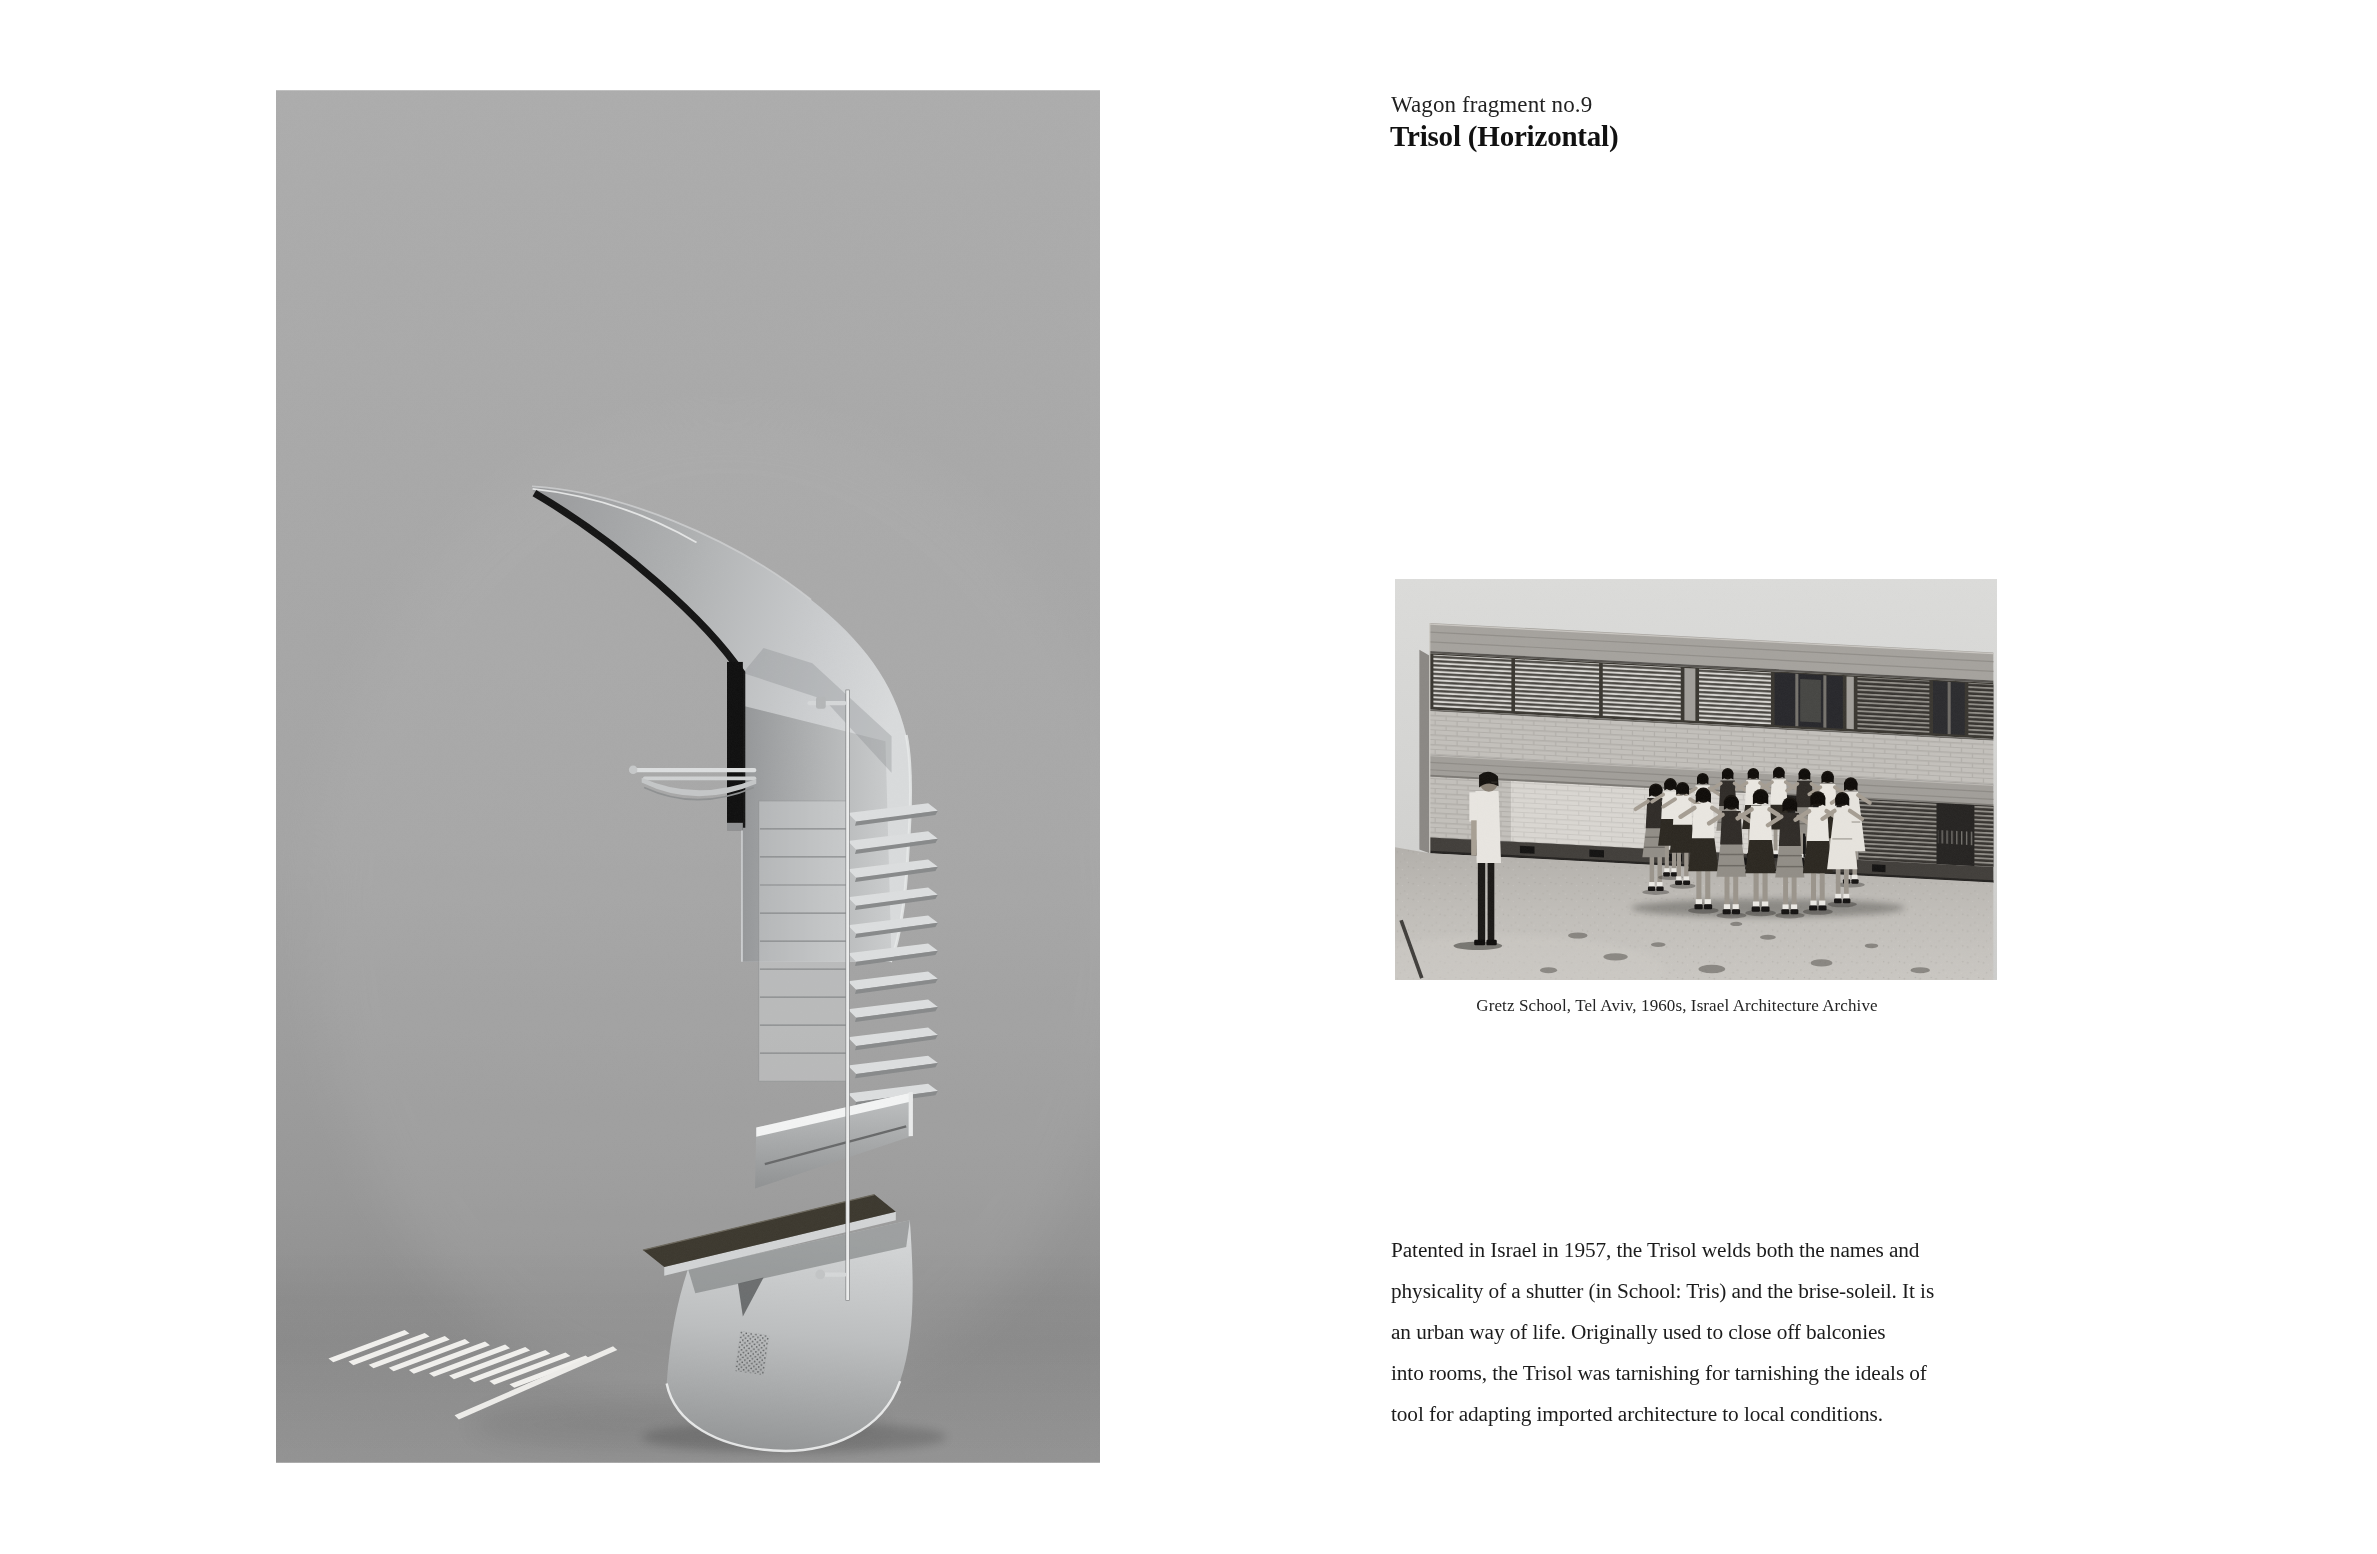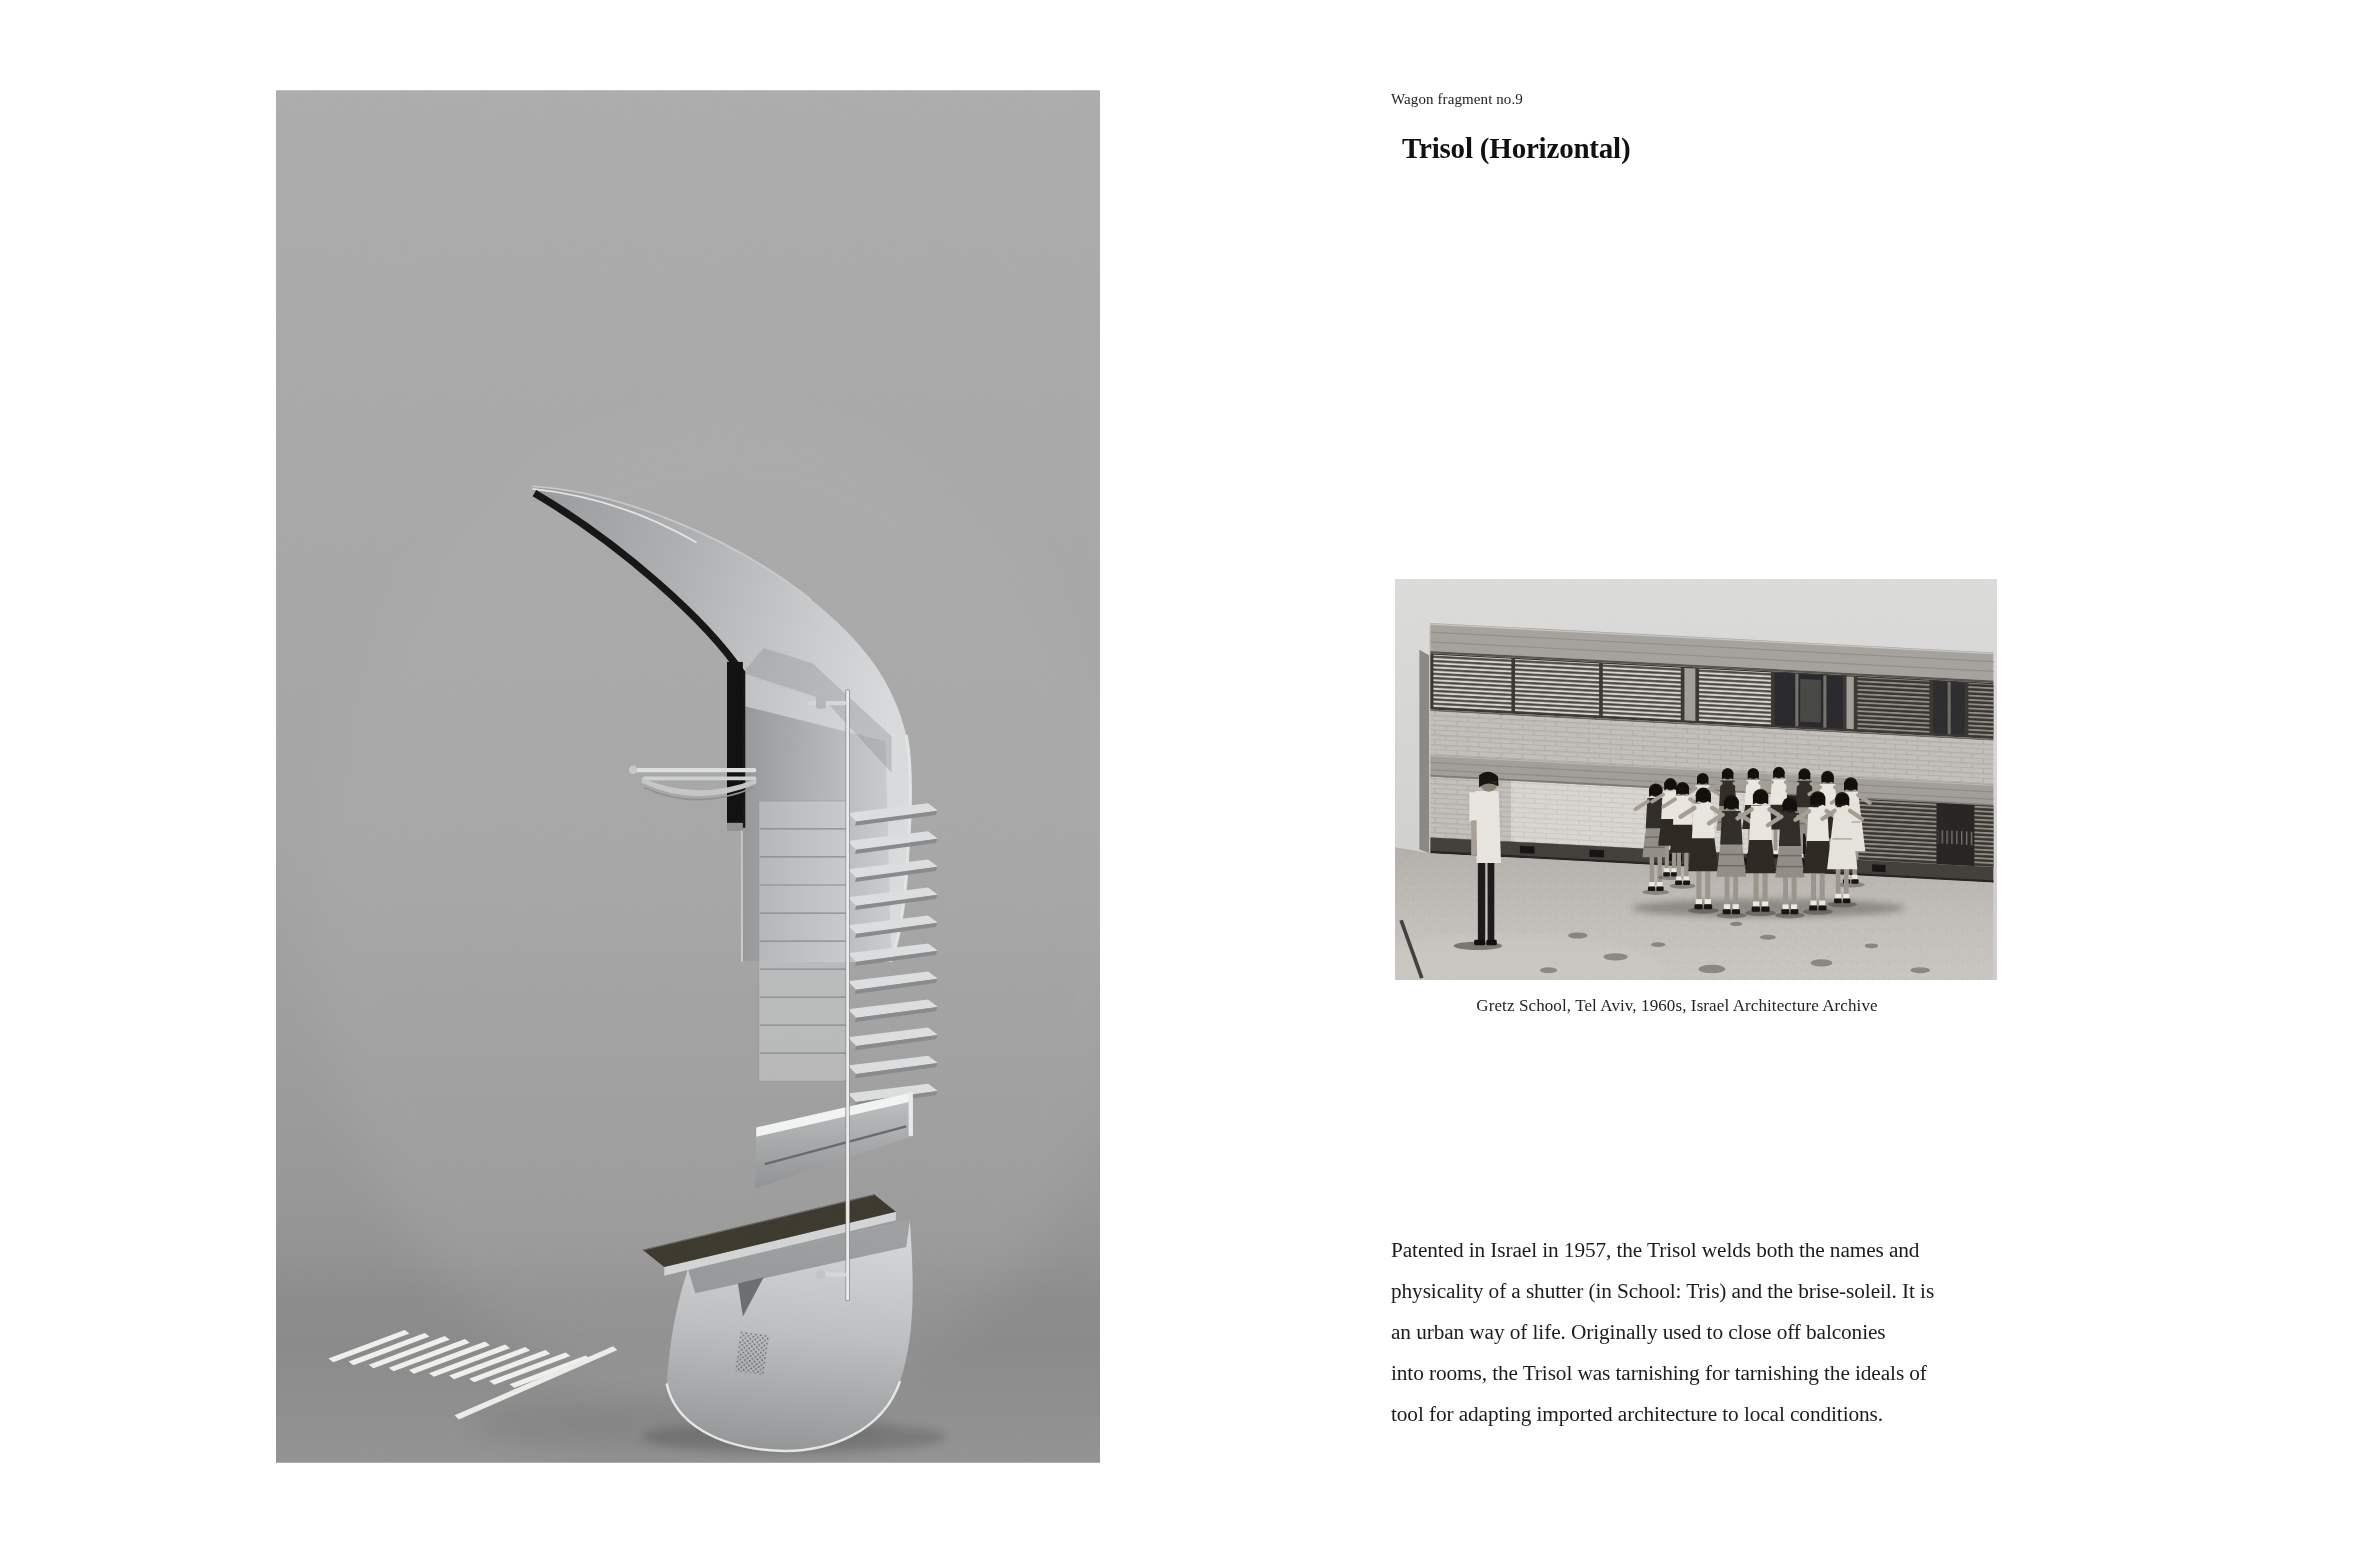--- a/index.html
+++ b/index.html
@@ -1,22 +1,22 @@
 <!DOCTYPE html>
 <html style="font-size:9.8px"><head>
 <meta charset="utf-8">
 <style>
   html,body{margin:0;padding:0;background:#ffffff;}
   body{width:2377px;height:1554px;position:relative;overflow:hidden;
        font-family:"Liberation Serif","DejaVu Serif",serif;color:#1a1a1a;}
   .page{position:absolute;inset:0;background:#ffffff;}
   .model-figure{position:absolute;left:276px;top:90px;width:824px;height:1373px;margin:0;}
   .model-figure svg{display:block;width:824px;height:1373px;}
-  .eyebrow{position:absolute;left:1391px;top:88px;font-size:15px;line-height:22px;color:#222222;letter-spacing:0.1px;}
-  .title{position:absolute;left:1390px;top:119px;margin:12px;font-size:29px;line-height:34px;font-weight:bold;letter-spacing:-0.2px;color:#111111;}
+  .eyebrow{position:absolute;left:1391px;top:94px;font-size:23px;line-height:22px;color:#222222;letter-spacing:0.1px;}
+  .title{position:absolute;left:1390px;top:119px;margin:0;font-size:29px;line-height:34px;font-weight:bold;letter-spacing:-0.2px;color:#111111;}
   .photo-figure{position:absolute;left:1395px;top:579px;width:564px;margin:0;}
   .photo-figure svg{display:block;width:602px;height:401px;}
   .photo-caption{display:block;margin-top:14.6px;text-align:center;font-size:17px;line-height:21px;color:#242424;letter-spacing:0.1px;}
   .body-text{position:absolute;left:1391px;top:1224px;font-size:21.3px;line-height:30px;letter-spacing:-0.1px;color:#1c1c1c;white-space:nowrap;}
   .body-line{height:30px;margin-top:11px;}
 </style>
 </head>
 <body>
 
 <div class="page">

